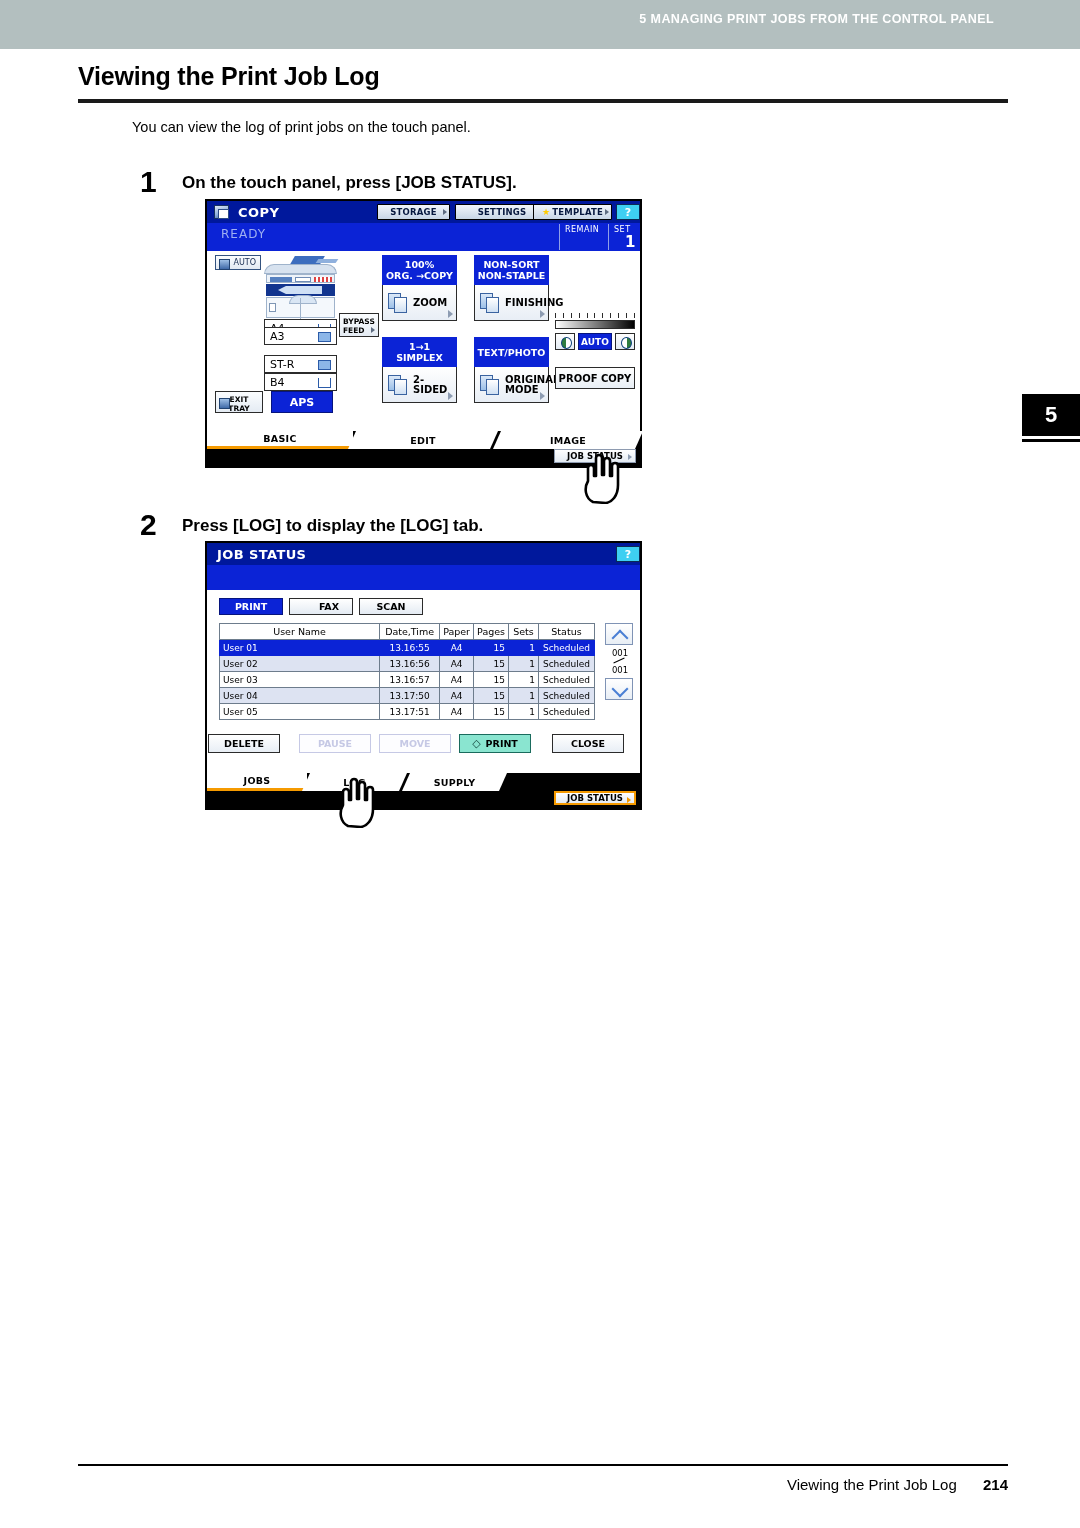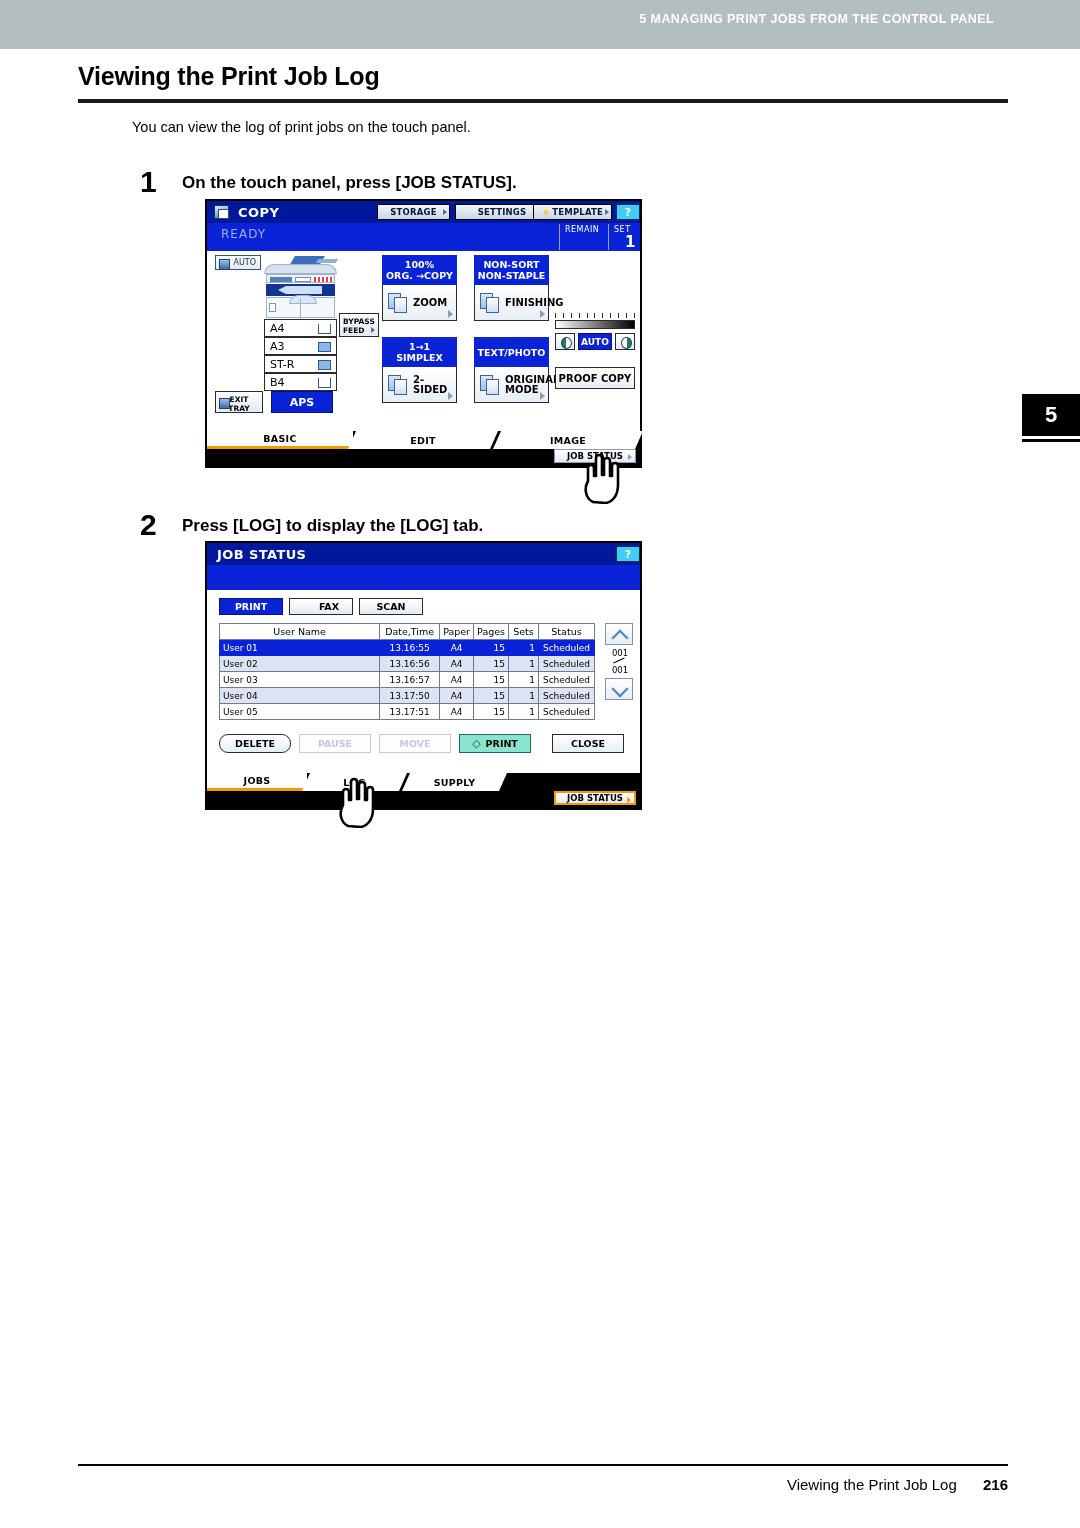--- a/index.html
+++ b/index.html
@@ -296,21 +296,21 @@
     position:absolute; top:144px; height:19px; width:72px;
     border:1px solid #2b2b2b; background:linear-gradient(#ffffff,#e8eef5);
     font-size:9.5px; font-weight:bold; color:#000;
     display:flex;align-items:center;justify-content:center;
   }
   .act-btn.dis { color:#c6c9e5; border-color:#c6c9e5; background:#fdfdff; }
   .act-btn.green { background:#8ae5d0; border-color:#1a6b5d; }
   .act-btn.green:before{
     content:"\25C7"; font-size:11px; margin-right:5px; color:#0b3b33;
   }
-  #a-delete { left:12px;border-radius:9px; }
+  #a-delete { left:1px; }
   #a-pause { left:92px; }
   #a-move { left:172px; }
   #a-print { left:252px; }
   #a-close { left:345px; width:72px; }
 
   
   .footrule { position:absolute; left:78px; top:1464px; width:930px; height:2px; background:#000; }
   .footer { position:absolute; right:72px; top:1476px; font-size:15px; color:#000; }
   .footer .pg { margin-left:22px; font-weight:bold; }
 </style>
@@ -379,21 +379,21 @@
       <div class="mach-blue"></div>
       <div class="mach-arrow"></div>
       <div class="mach-tray"></div>
       <div class="mach-sq"></div>
     </div>
 
     <div class="size-row" style="top:68px;">
       <span>A4</span>
       <span class="glyph g-port"></span>
     </div>
-    <div class="size-row" style="top:86px;">
+    <div class="size-row" style="top:76px;">
       <span>A3</span>
       <span class="glyph g-land"></span>
     </div>
     <div class="size-row" style="top:104px;">
       <span>ST-R</span>
       <span class="glyph g-land"></span>
     </div>
     <div class="size-row" style="top:122px;">
       <span>B4</span>
       <span class="glyph g-port"></span>
@@ -620,14 +620,14 @@
 
 <div class="hand" style="left:335px; top:776px;">
   <svg viewBox="0 0 46 52">
     <path d="M13 50 C5 46 4 36 8 29 L8 16 C8 12 14 12 14 16 L14 24 L16 24 L16 6 C16 2 22 2 22 6 L22 23 L24 23 L24 9 C24 5 30 5 30 9 L30 24 L32 24 L32 14 C32 10 38 10 38 14 L38 33 C38 44 32 50 26 51 Z" fill="#ffffff" stroke="#000000" stroke-width="2.6" stroke-linejoin="round"></path>
   </svg>
 </div>
 
 <div class="footrule"></div>
 <div class="footer">
   <span>Viewing the Print Job Log</span>
-  <span class="pg">216</span>
+  <span class="pg">214</span>
 </div>
 
 </body></html>

